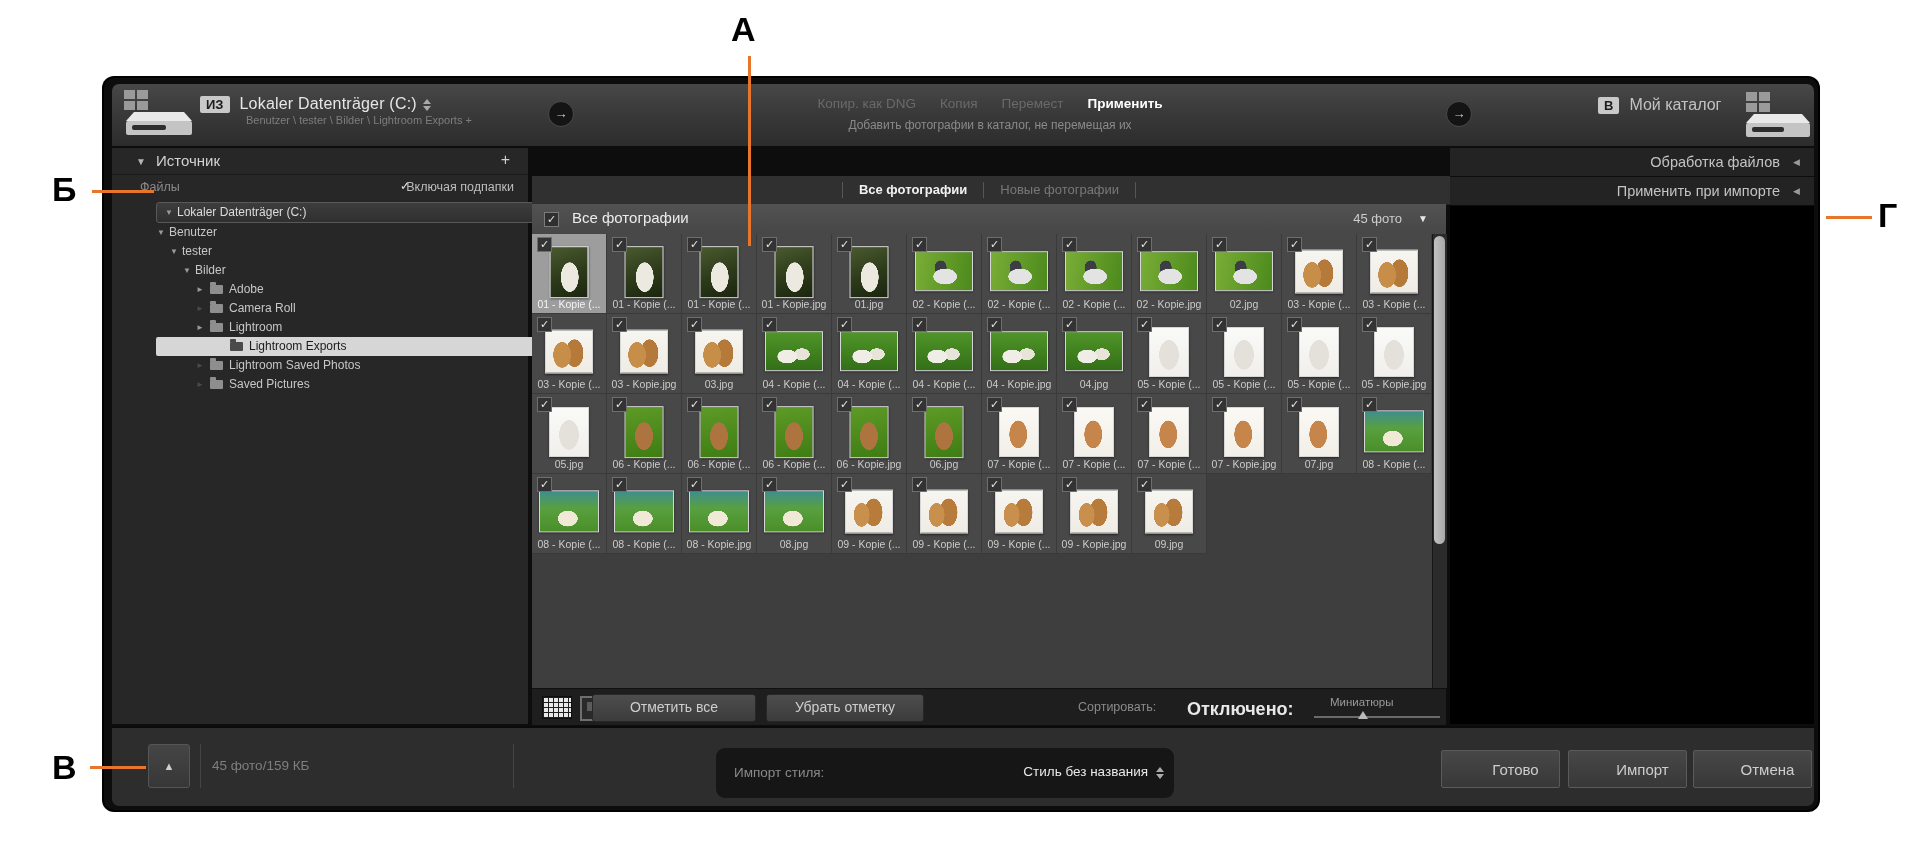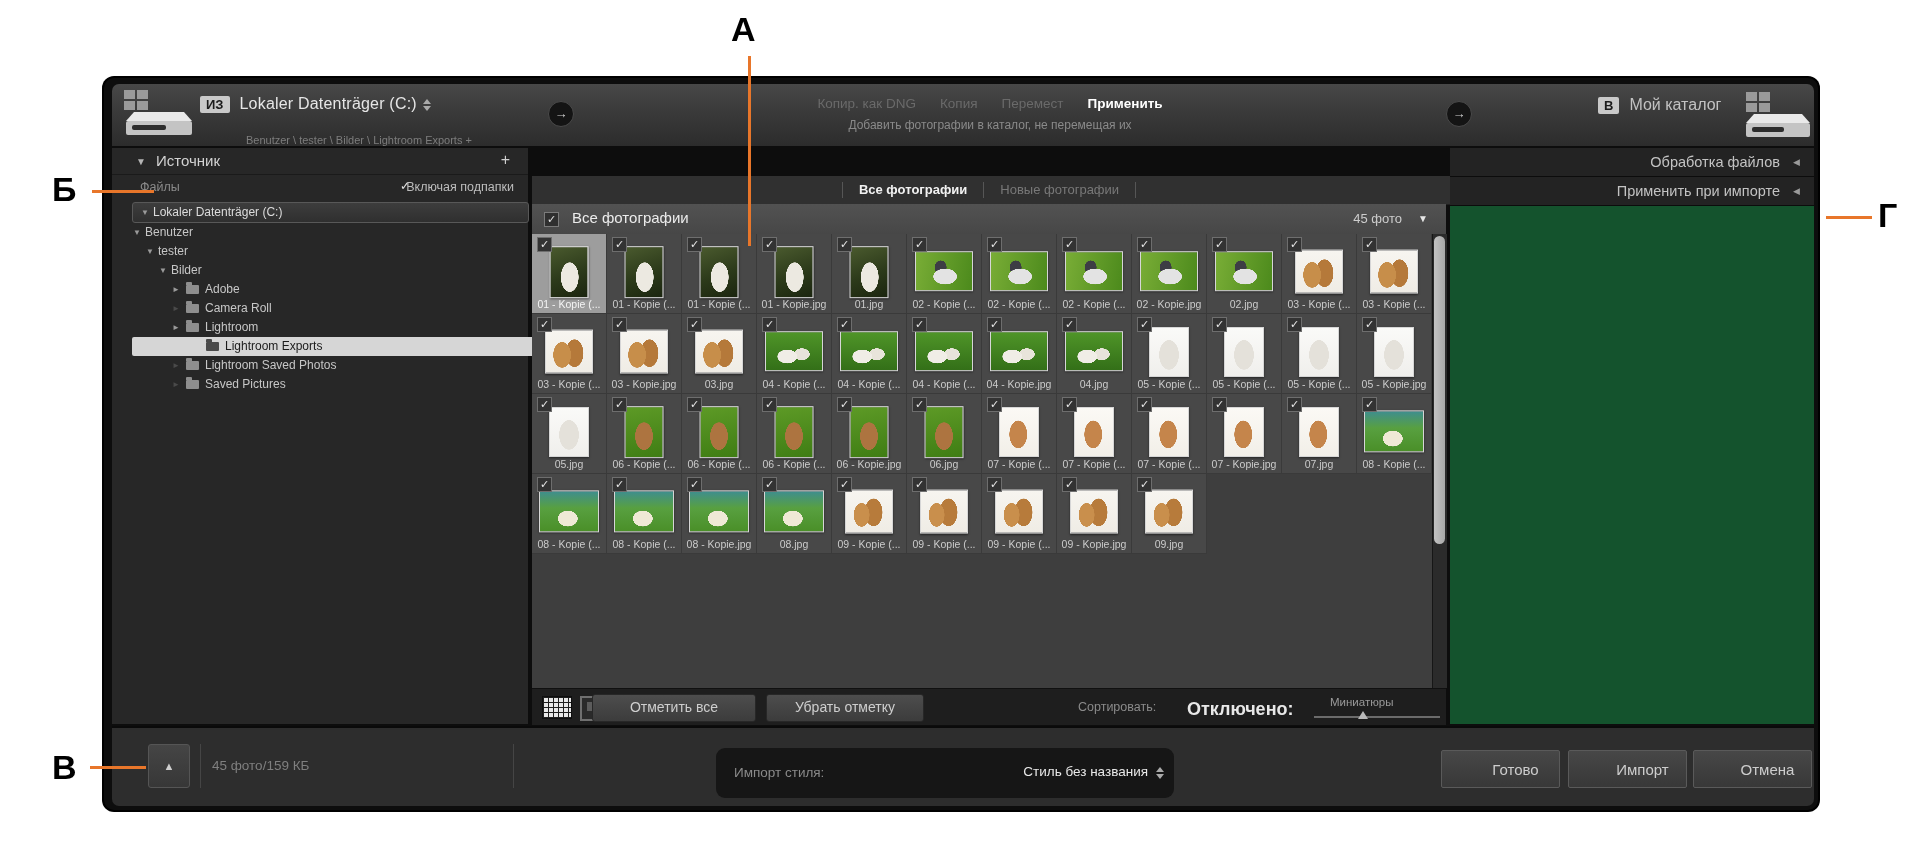--- a/index.html
+++ b/index.html
@@ -11,21 +11,21 @@
        border-radius:10px;box-shadow:0 0 0 2px #000;}
 
   
   #topbar{position:absolute;left:112px;top:84px;width:1702px;height:62px;
           background:linear-gradient(180deg,#484848 0%,#3a3a3a 45%,#2c2c2c 100%);
           border-radius:7px 7px 0 0;}
   .badge{display:inline-block;background:#c9c9c9;color:#1c1c1c;font-weight:bold;font-size:13px;
          padding:1px 6px;border-radius:2px;vertical-align:middle;}
   #from-title{position:absolute;left:200px;top:95px;font-size:16px;color:#e6e6e6;}
   #from-title .t{margin-left:10px;letter-spacing:.2px;}
-  #from-path{position:absolute;left:246px;top:134px;font-size:11px;color:#7d7d7d;}
+  #from-path{position:absolute;left:246px;top:114px;font-size:11px;color:#7d7d7d;}
   .circle-arrow{position:absolute;width:24px;height:24px;border-radius:50%;background:#141414;
                 border:1px solid #4a4a4a;color:#cfcfcf;font-size:13px;line-height:23px;text-align:center;}
   #actions{position:absolute;left:770px;top:96px;width:440px;text-align:center;font-size:13.5px;color:#6a6a6a;}
   #actions .action{margin:0 12px;}
   #actions .action.active{color:#ffffff;font-weight:bold;}
   #subtitle{position:absolute;left:740px;top:118px;width:500px;text-align:center;font-size:12px;color:#8a8a8a;}
   #to-group{position:absolute;left:1598px;top:96px;font-size:16px;color:#c2c2c2;}
   #to-group .t{margin-left:10px;}
   .popup-glyph{display:inline-block;vertical-align:middle;margin-left:6px;}
   .popup-glyph i{display:block;width:0;height:0;border-left:4px solid transparent;border-right:4px solid transparent;font-size:0;line-height:0;}
@@ -36,21 +36,21 @@
   
   #leftpanel{position:absolute;left:112px;top:148px;width:416px;height:576px;background:#272727;}
   #src-head{position:absolute;left:112px;top:148px;width:416px;height:26px;border-bottom:1px solid #1a1a1a;}
   #src-head .tri{position:absolute;left:24px;top:8px;color:#b5b5b5;font-size:10px;}
   #src-head .ttl{position:absolute;left:44px;top:4px;color:#d2d2d2;font-size:15px;}
   #src-head .plus{position:absolute;right:18px;top:3px;color:#cfcfcf;font-size:16px;}
   #files-row{position:absolute;left:112px;top:178px;width:416px;height:20px;}
   #files-row .fl{position:absolute;left:28px;top:2px;color:#8a8a8a;font-size:12.5px;}
   #files-row .chk{position:absolute;right:118px;top:1px;color:#e0e0e0;font-size:12px;}
   #files-row .cl{position:absolute;right:14px;top:2px;color:#bdbdbd;font-size:12.5px;}
-  #tree{position:absolute;left:112px;top:202px;width:416px;}
+  #tree{position:absolute;left:112px;top:202px;width:416px;padding-left:24px;}
   .tree-row{position:relative;height:19px;line-height:19px;font-size:12px;color:#c7c7c7;white-space:nowrap;}
   .tree-row .tw{display:inline-block;width:12px;font-size:8px;color:#9a9a9a;vertical-align:top;}
   .tree-row .tw.dim{opacity:.3;}
   .tree-row .fico{display:inline-block;width:13px;height:9px;background:#8e8e8e;border-radius:1px;
                   position:relative;margin:0 6px 1px 2px;vertical-align:middle;}
   .tree-row .fico:before{content:"";position:absolute;left:0;top:-3px;width:6px;height:3px;background:#8e8e8e;border-radius:1px 1px 0 0;}
   .tree-row.boxed{background:linear-gradient(180deg,#3d3d3d,#2f2f2f);border:1px solid #585858;border-radius:3px;
                   width:387px;margin-left:20px;height:19px;}
   .tree-row.boxed .tlabel{color:#dcdcdc;}
   .tree-row.selected{background:#d6d6d6;border-radius:2px;width:389px;margin-left:20px;}
@@ -110,21 +110,21 @@
   #btn-checkall{left:60px;width:162px;}
   #btn-uncheck{left:234px;width:156px;}
   #sort-label{position:absolute;left:546px;top:11px;color:#8b8b8b;font-size:12.5px;}
   #sort-value{position:absolute;left:655px;top:10px;color:#e8e8e8;font-size:18px;font-weight:bold;}
   #thumbs-label{position:absolute;left:798px;top:7px;color:#9a9a9a;font-size:11.5px;}
   #thumbs-slider{position:absolute;left:782px;top:27px;width:126px;height:2px;background:#6b6b6b;}
   #thumbs-slider .knob{position:absolute;left:44px;top:-5px;width:0;height:0;
        border-left:5px solid transparent;border-right:5px solid transparent;border-bottom:8px solid #b9b9b9;}
 
   
-  #rightpanel{position:absolute;left:1450px;top:148px;width:364px;height:576px;background:#14532d;}
+  #rightpanel{position:absolute;left:1450px;top:148px;width:364px;height:576px;background:#000000;}
   .rsec{position:relative;height:28px;line-height:28px;border-bottom:1px solid #0c0c0c;background:#232323;
         text-align:right;padding-right:34px;color:#c3c3c3;font-size:14.5px;}
   .rsec .rarr{position:absolute;right:14px;top:0;font-size:9px;color:#9a9a9a;}
 
   
   #bottombar{position:absolute;left:112px;top:726px;width:1702px;height:78px;background:#2d2d2d;
              border-top:2px solid #0a0a0a;border-radius:0 0 7px 7px;}
   #btn-collapse{position:absolute;left:148px;top:744px;width:40px;height:42px;background:linear-gradient(180deg,#454545,#373737);
                 border:1px solid #555;border-radius:3px;color:#cfcfcf;font-size:11px;text-align:center;line-height:42px;}
   #status-text{position:absolute;left:212px;top:758px;color:#7f7f7f;font-size:13.5px;}

